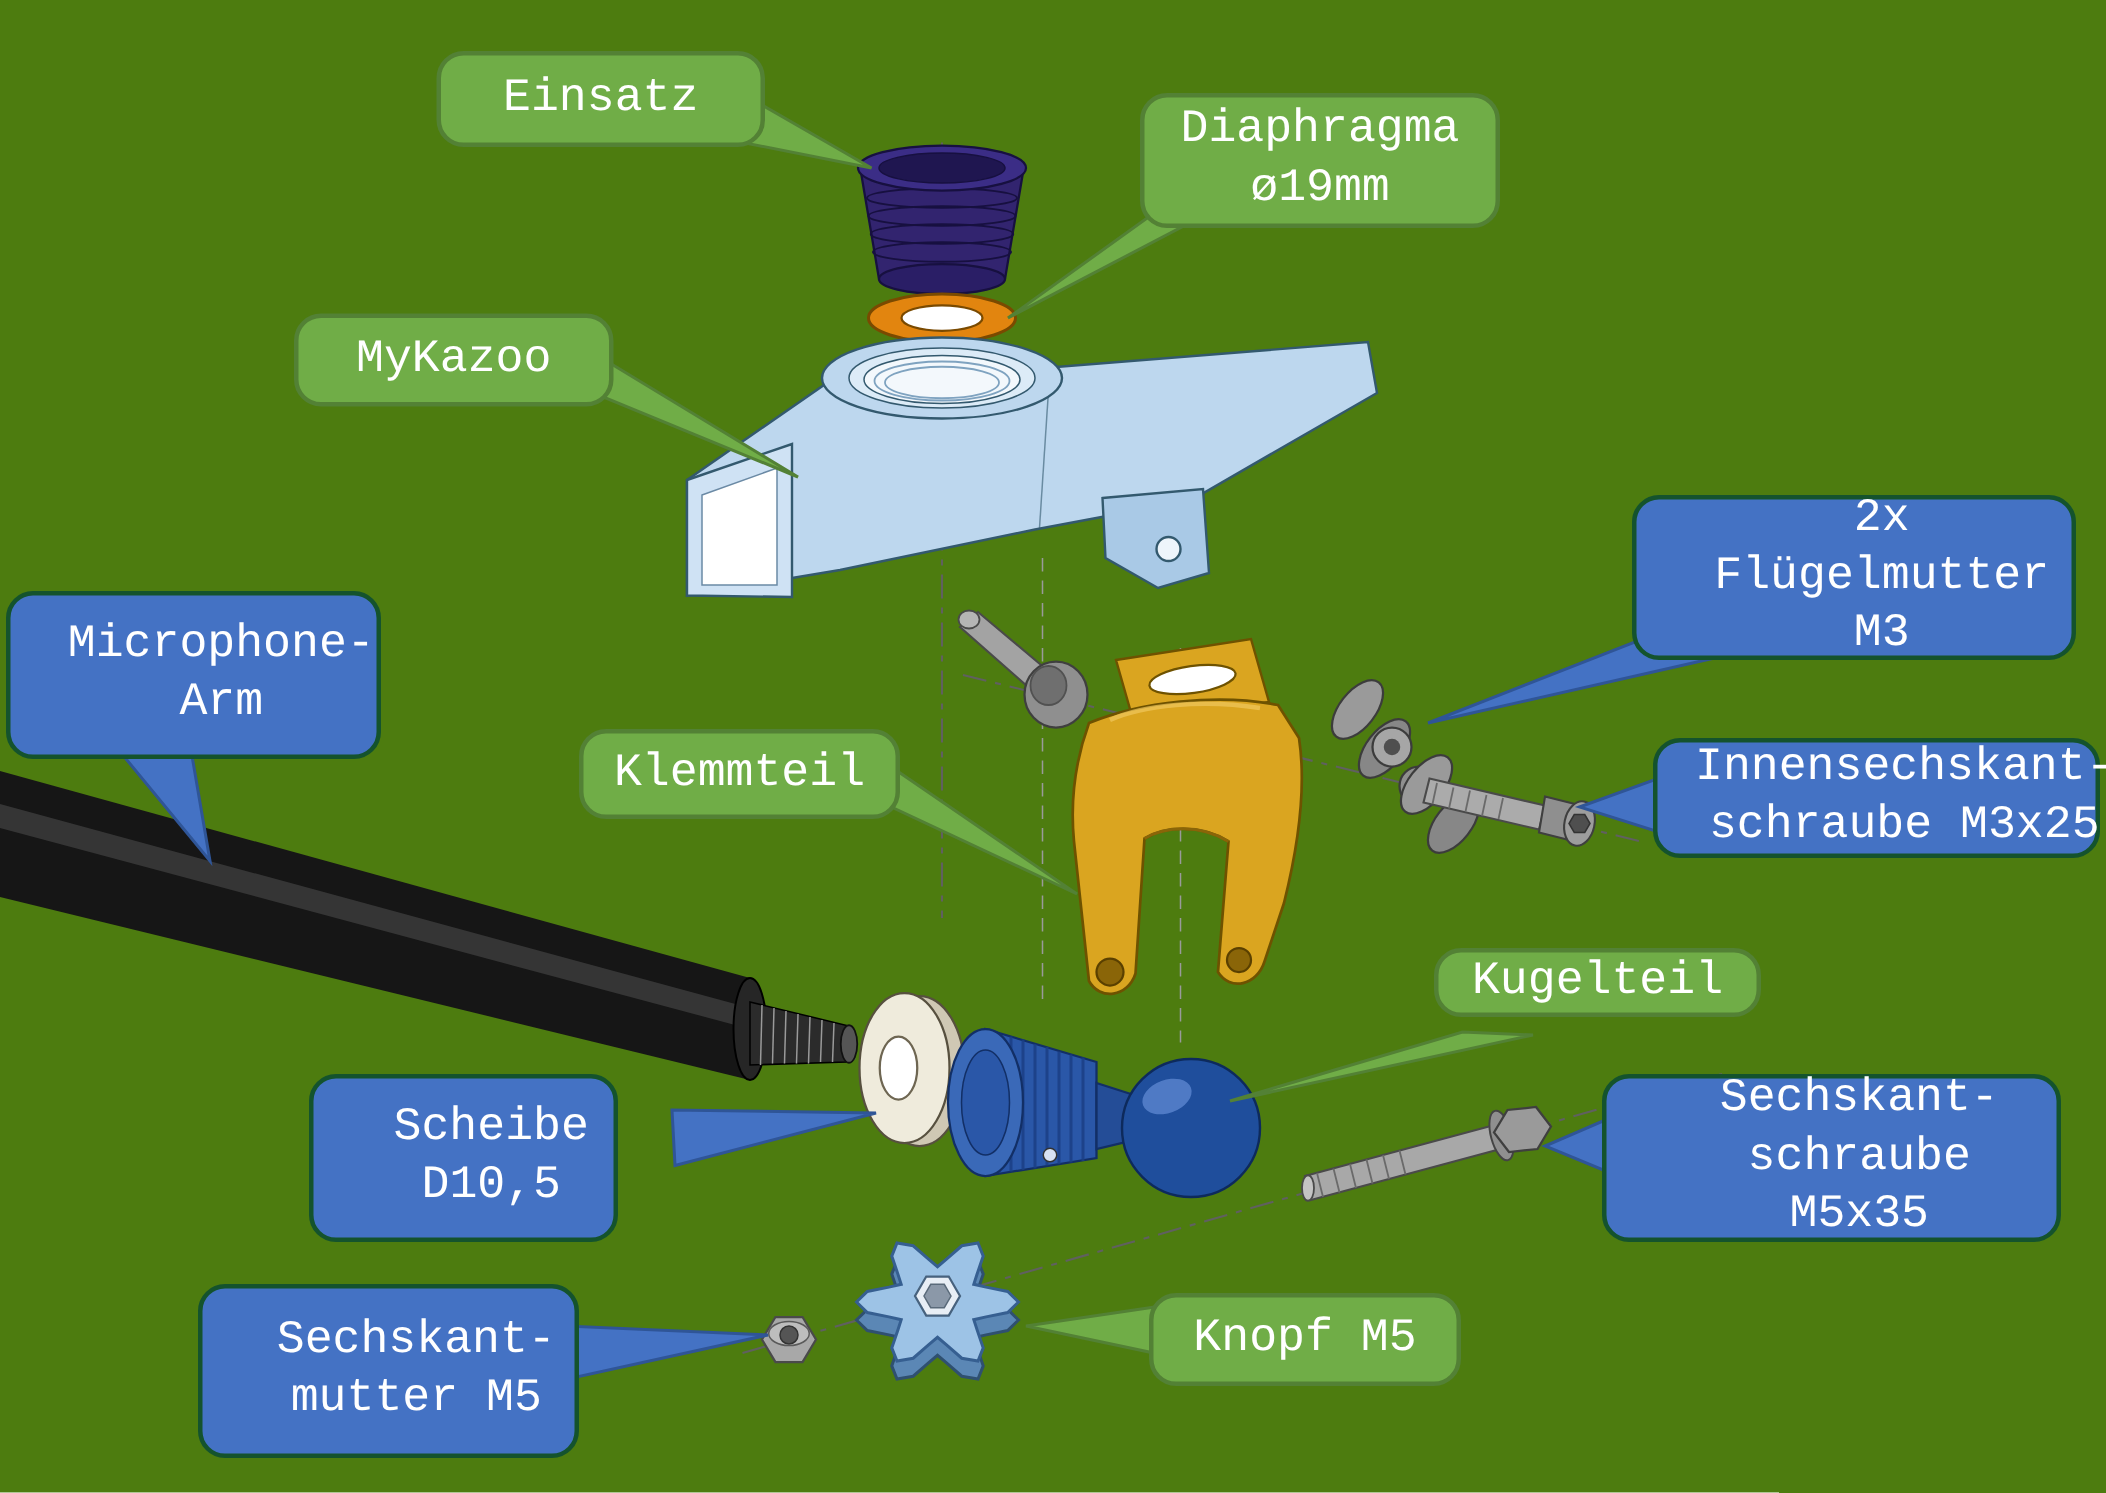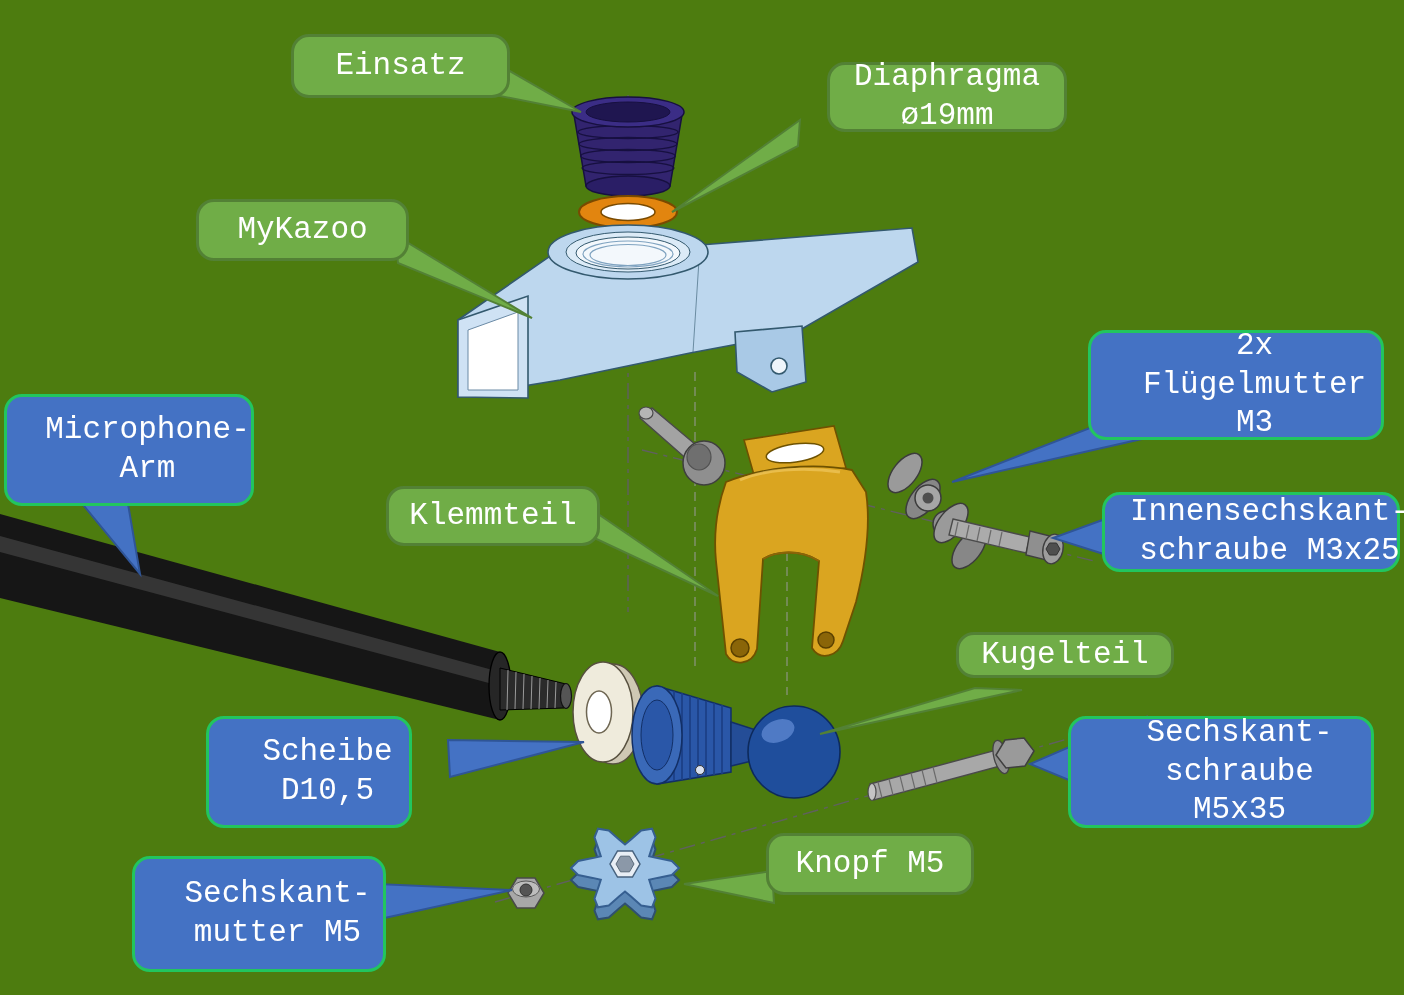--- a/index.html
+++ b/index.html
@@ -18,21 +18,21 @@
     text-align:center;
     color:#ffffff;
     font-size:31px;
     line-height:1.25;
     white-space:pre-line;
     border-radius:18px;
     box-sizing:border-box;
     padding:2px 8px;
   }
   .green{background:#70AD47;border:3px solid #538135;}
-  .blue{background:#4472C4;border:3px solid #22c55e;padding-left:45px;}
+  .blue{background:#4472C4;border:3px solid #14532d;padding-left:45px;}
 </style>
 </head>
 <body>
 
 <div id="canvas">
 
   <svg id="drawing" width="1404" height="995" viewBox="0 0 1404 995">
 
     <g stroke="#606060" stroke-width="1.4" fill="none">
       <path d="M628,95 L628,612" stroke-dasharray="16 6 4 6"></path>
@@ -203,24 +203,24 @@
       <polygon points="975,688 1022,690 820,734" fill="#70AD47" stroke="#538135"></polygon>
       <polygon points="448,740 450,777 584,742" fill="#4472C4" stroke="#2F5597"></polygon>
       <polygon points="1074,745 1076,783 1030,764" fill="#4472C4" stroke="#2F5597"></polygon>
       <polygon points="378,884 380,919 512,890" fill="#4472C4" stroke="#2F5597"></polygon>
       <polygon points="772,871 774,903 684,884" fill="#70AD47" stroke="#538135"></polygon>
     </g>
   </svg>
 
   <div class="callout green" style="left:291px;top:34px;width:219px;height:64px">Einsatz</div>
 
-  <div class="callout green" style="left:827px;top:62px;width:240px;height:70px">Diaphragma
+  <div class="callout green" style="left:760px;top:62px;width:240px;height:90px">Diaphragma
 ø19mm</div>
 
-  <div class="callout green" style="left:196px;top:199px;width:213px;height:62px">MyKazoo</div>
+  <div class="callout green" style="left:196px;top:209px;width:213px;height:62px">MyKazoo</div>
 
   <div class="callout blue" style="left:4px;top:394px;width:250px;height:112px">Microphone-
 Arm</div>
 
   <div class="callout blue" style="left:1088px;top:330px;width:296px;height:110px">2x Flügelmutter
 M3</div>
 
   <div class="callout green" style="left:386px;top:486px;width:214px;height:60px">Klemmteil</div>
 
   <div class="callout blue" style="left:1102px;top:492px;width:298px;height:80px">Innensechskant-
@@ -230,15 +230,15 @@
 
   <div class="callout blue" style="left:206px;top:716px;width:206px;height:112px">Scheibe
 D10,5</div>
 
   <div class="callout blue" style="left:1068px;top:716px;width:306px;height:112px">Sechskant-
 schraube M5x35</div>
 
   <div class="callout blue" style="left:132px;top:856px;width:254px;height:116px">Sechskant-
 mutter M5</div>
 
-  <div class="callout green" style="left:766px;top:833px;width:208px;height:62px">Knopf M5</div>
+  <div class="callout green" style="left:766px;top:862px;width:208px;height:62px">Knopf M5</div>
 
 </div>
 
 </body></html>

